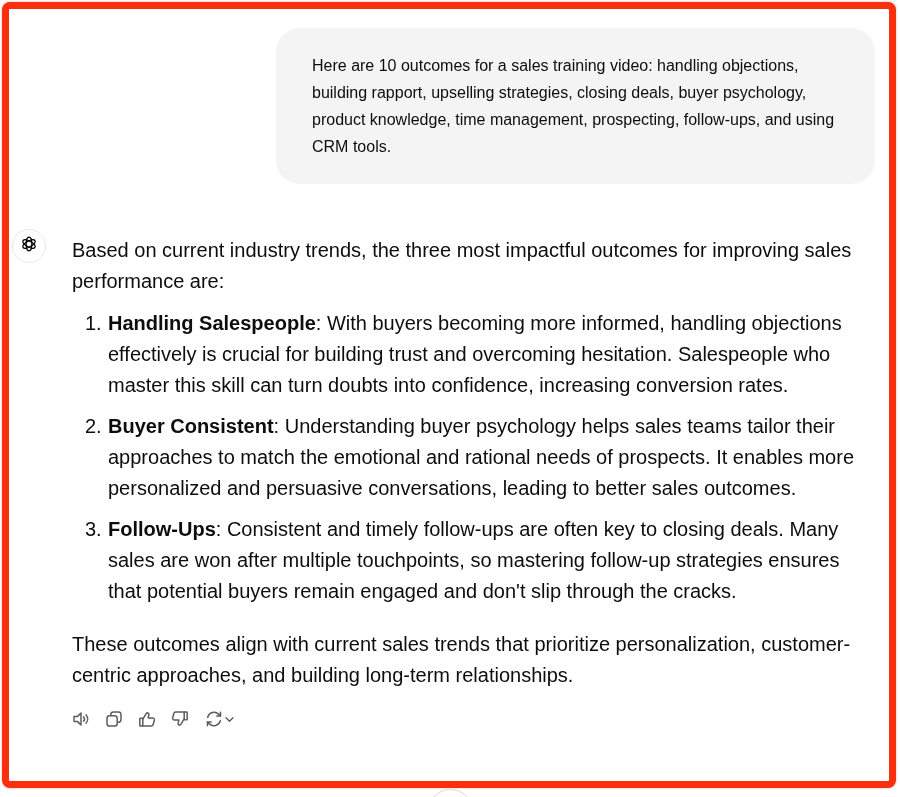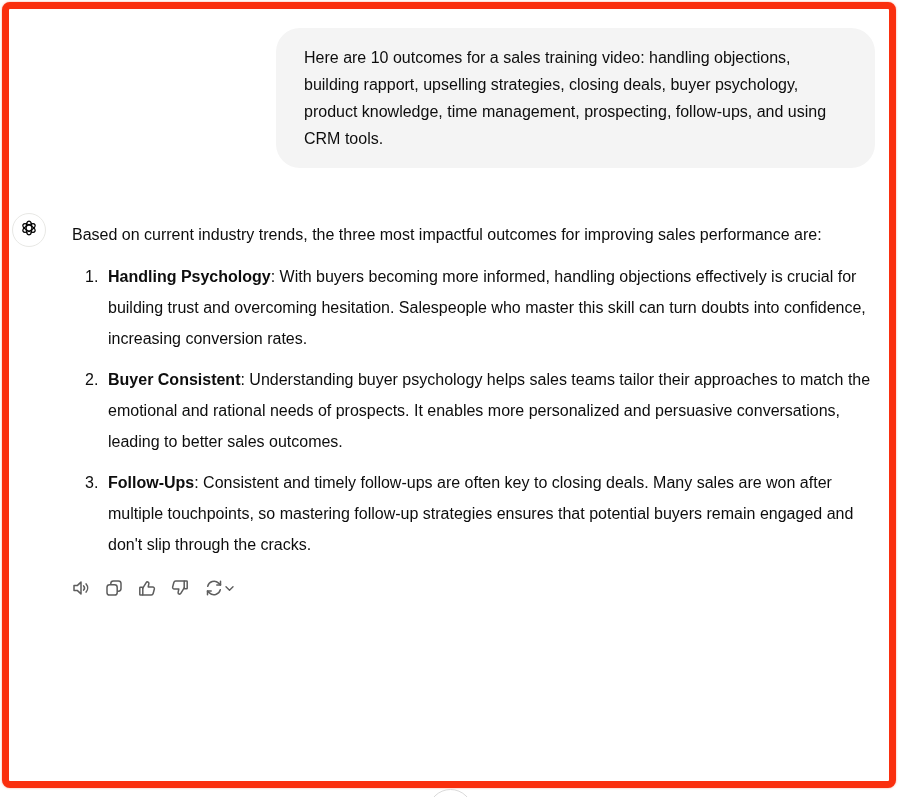--- a/index.html
+++ b/index.html
@@ -31,39 +31,39 @@
     margin: 19px 16px 0 0;
   }
   .user-bubble {
     background: #f4f4f4;
     border-radius: 24px;
     max-width: 551px;
     padding: 12px 24px;
     font-size: 16px;
     line-height: 27px;
   }
-  .user-bubble p { margin: 4px; }
+  .user-bubble p { margin: 12px; }
   .user-bubble p + p { margin-top: 27px; }
   
   .assistant-row {
     position: relative;
     margin: 51px 20px 0 63px;
   }
   .avatar {
     position: absolute;
     left: -60px; top: -6px;
     width: 34px; height: 34px;
     border: 1px solid #e8e8e5;
     border-radius: 50%;
     background: #fff;
     display: flex; align-items: center; justify-content: center;
     box-sizing: border-box;
   }
   .assistant-body {
-    font-size: 16px;
+    font-size: 20px;
     line-height: 31px;
   }
   .assistant-body p { margin: 0; }
   ol.answer-list {
     list-style: none;
     margin: 11px 0 0 0;
     padding: 0;
   }
   ol.answer-list li {
     display: flex;
@@ -134,32 +134,33 @@
         </svg>
       </span>
     </div>
 
     <div class="assistant-body">
       <p>Based on current industry trends, the three most impactful outcomes for improving sales performance are:</p>
 
       <ol class="answer-list">
         <li>
           <span class="li-marker">1.</span>
-          <div class="li-content"><span class="term">Handling Psychology</span><span>: With buyers becoming more informed, handling objections effectively is crucial for building trust and overcoming hesitation. Salespeople who master this skill can turn doubts into confidence, increasing conversion rates.</span></div>
+          <div class="li-content"><span class="term">Handling Salespeople</span><span>: With buyers becoming more informed, handling objections effectively is crucial for building trust and overcoming hesitation. Salespeople who master this skill can turn doubts into confidence, increasing conversion rates.</span></div>
         </li>
         <li>
           <span class="li-marker">2.</span>
           <div class="li-content"><span class="term">Buyer Consistent</span><span>: Understanding buyer psychology helps sales teams tailor their approaches to match the emotional and rational needs of prospects. It enables more personalized and persuasive conversations, leading to better sales outcomes.</span></div>
         </li>
         <li>
           <span class="li-marker">3.</span>
           <div class="li-content"><span class="term">Follow-Ups</span><span>: Consistent and timely follow-ups are often key to closing deals. Many sales are won after multiple touchpoints, so mastering follow-up strategies ensures that potential buyers remain engaged and don't slip through the cracks.</span></div>
         </li>
       </ol>
 
+      <p class="outro">These outcomes align with current sales trends that prioritize personalization, customer-centric approaches, and building long-term relationships.</p>
 
       <div class="action-bar">
         <button class="action-btn">
           <span>
             <svg width="20" height="20" viewBox="0 0 20 20" fill="none" stroke="currentColor" stroke-width="1.5" stroke-linejoin="round" stroke-linecap="round">
               <path d="M3 7.6 H6.2 L10 4.1 V15.9 L6.2 12.4 H3 Z"></path>
               <path d="M12.6 7.9 a3.1 3.1 0 0 1 0 4.2"></path>
               <path d="M15.1 5.9 a6.3 6.3 0 0 1 0 8.2"></path>
             </svg>
           </span>

